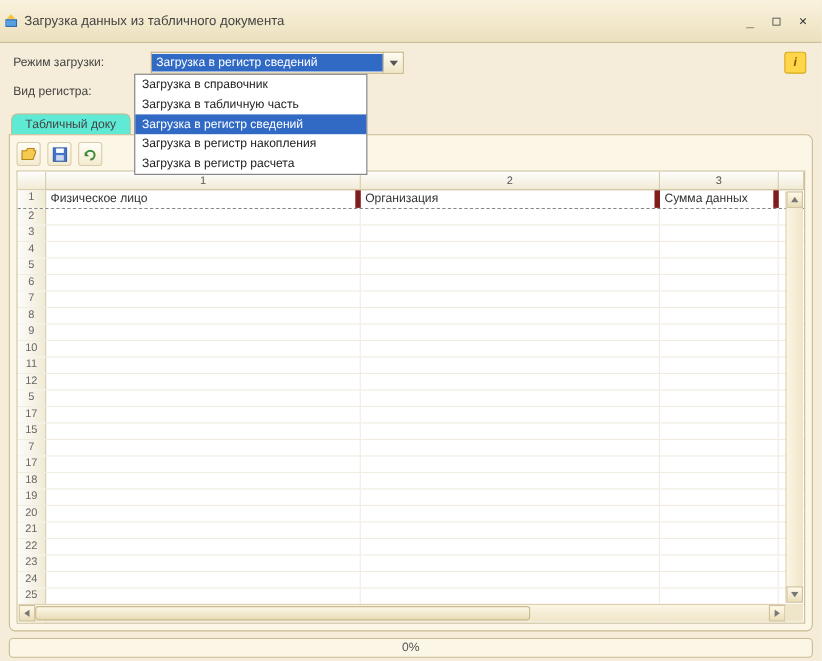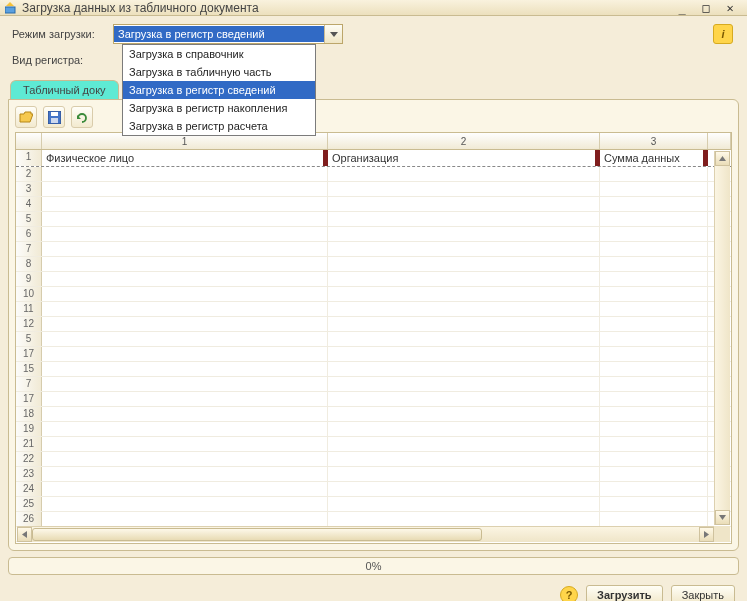--- a/index.html
+++ b/index.html
@@ -8,21 +8,21 @@
     width: 747px; height: 601px;
     font-family: Arial, sans-serif;
     font-size: 11px;
     overflow: hidden;
     background: #f5edd9;
     color: #333;
   }
 
   
   .titlebar {
-    height: 16px;
+    height: 39px;
     background: linear-gradient(to bottom, #f9f2de, #ece0bd);
     border-bottom: 1px solid #c9bb91;
     display: flex;
     align-items: center;
     padding: 0 4px;
   }
   .title-icon { width: 14px; height: 14px; margin-right: 4px; display:flex; align-items:center; justify-content:center; }
   .title-text { flex: 1; font-size: 12px; color: #444; }
   .win-controls { display: flex; gap: 6px; padding-right: 4px; }
   .ctrl-btn {
@@ -35,21 +35,21 @@
   
   .form-area {
     padding: 8px 12px 4px 12px;
     position: relative;
   }
   .field-row {
     display: flex; align-items: center;
     margin-bottom: 10px;
     position: relative;
   }
-  .field-label { width: 101px; color: #444; }
+  .field-label { width: 125px; color: #444; }
   .field-select {
     width: 230px; height: 20px;
     background: #fff;
     border: 1px solid #bca66a;
     display: flex; align-items: center;
     position: relative;
   }
   .field-select .sel-text {
     flex: 1;
     background: #316ac5;
@@ -248,21 +248,21 @@
     border: 1px solid #c9bb91;
     border-radius: 3px;
     font-size: 11px;
   }
   .btn.primary { font-weight: bold; }
 
   
   .dropdown {
     position: absolute;
     left: 122px; top: 28px;
-    width: 194px;
+    width: 212px;
     background: #fff;
     border: 1px solid #7b7b7b;
     z-index: 100;
   }
   .dd-item {
     padding: 3px 6px;
     font-size: 11px;
     color: #222;
     cursor: default;
     white-space: nowrap;
@@ -471,20 +471,26 @@
           <div class="cell c2"></div>
           <div class="cell c3"></div>
         </div>
         <div class="row">
           <div class="rownum">19</div>
           <div class="cell c1"></div>
           <div class="cell c2"></div>
           <div class="cell c3"></div>
         </div>
         <div class="row">
+          <div class="rownum">20</div>
+          <div class="cell c1"></div>
+          <div class="cell c2"></div>
+          <div class="cell c3"></div>
+        </div>
+        <div class="row">
           <div class="rownum">21</div>
           <div class="cell c1"></div>
           <div class="cell c2"></div>
           <div class="cell c3"></div>
         </div>
         <div class="row">
           <div class="rownum">22</div>
           <div class="cell c1"></div>
           <div class="cell c2"></div>
           <div class="cell c3"></div>

